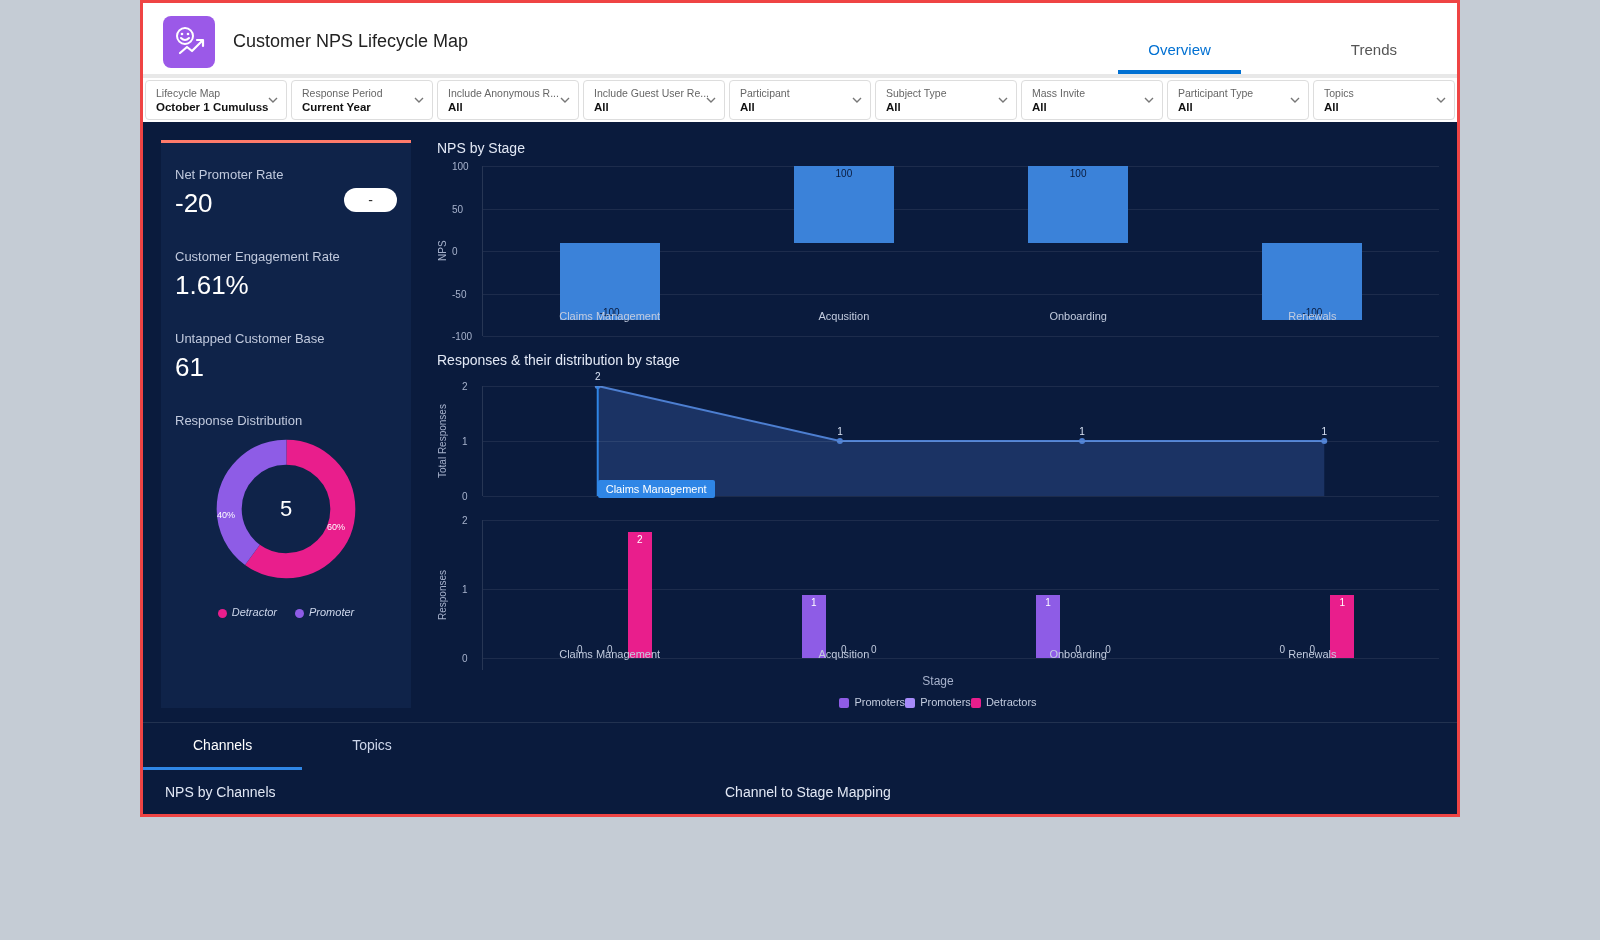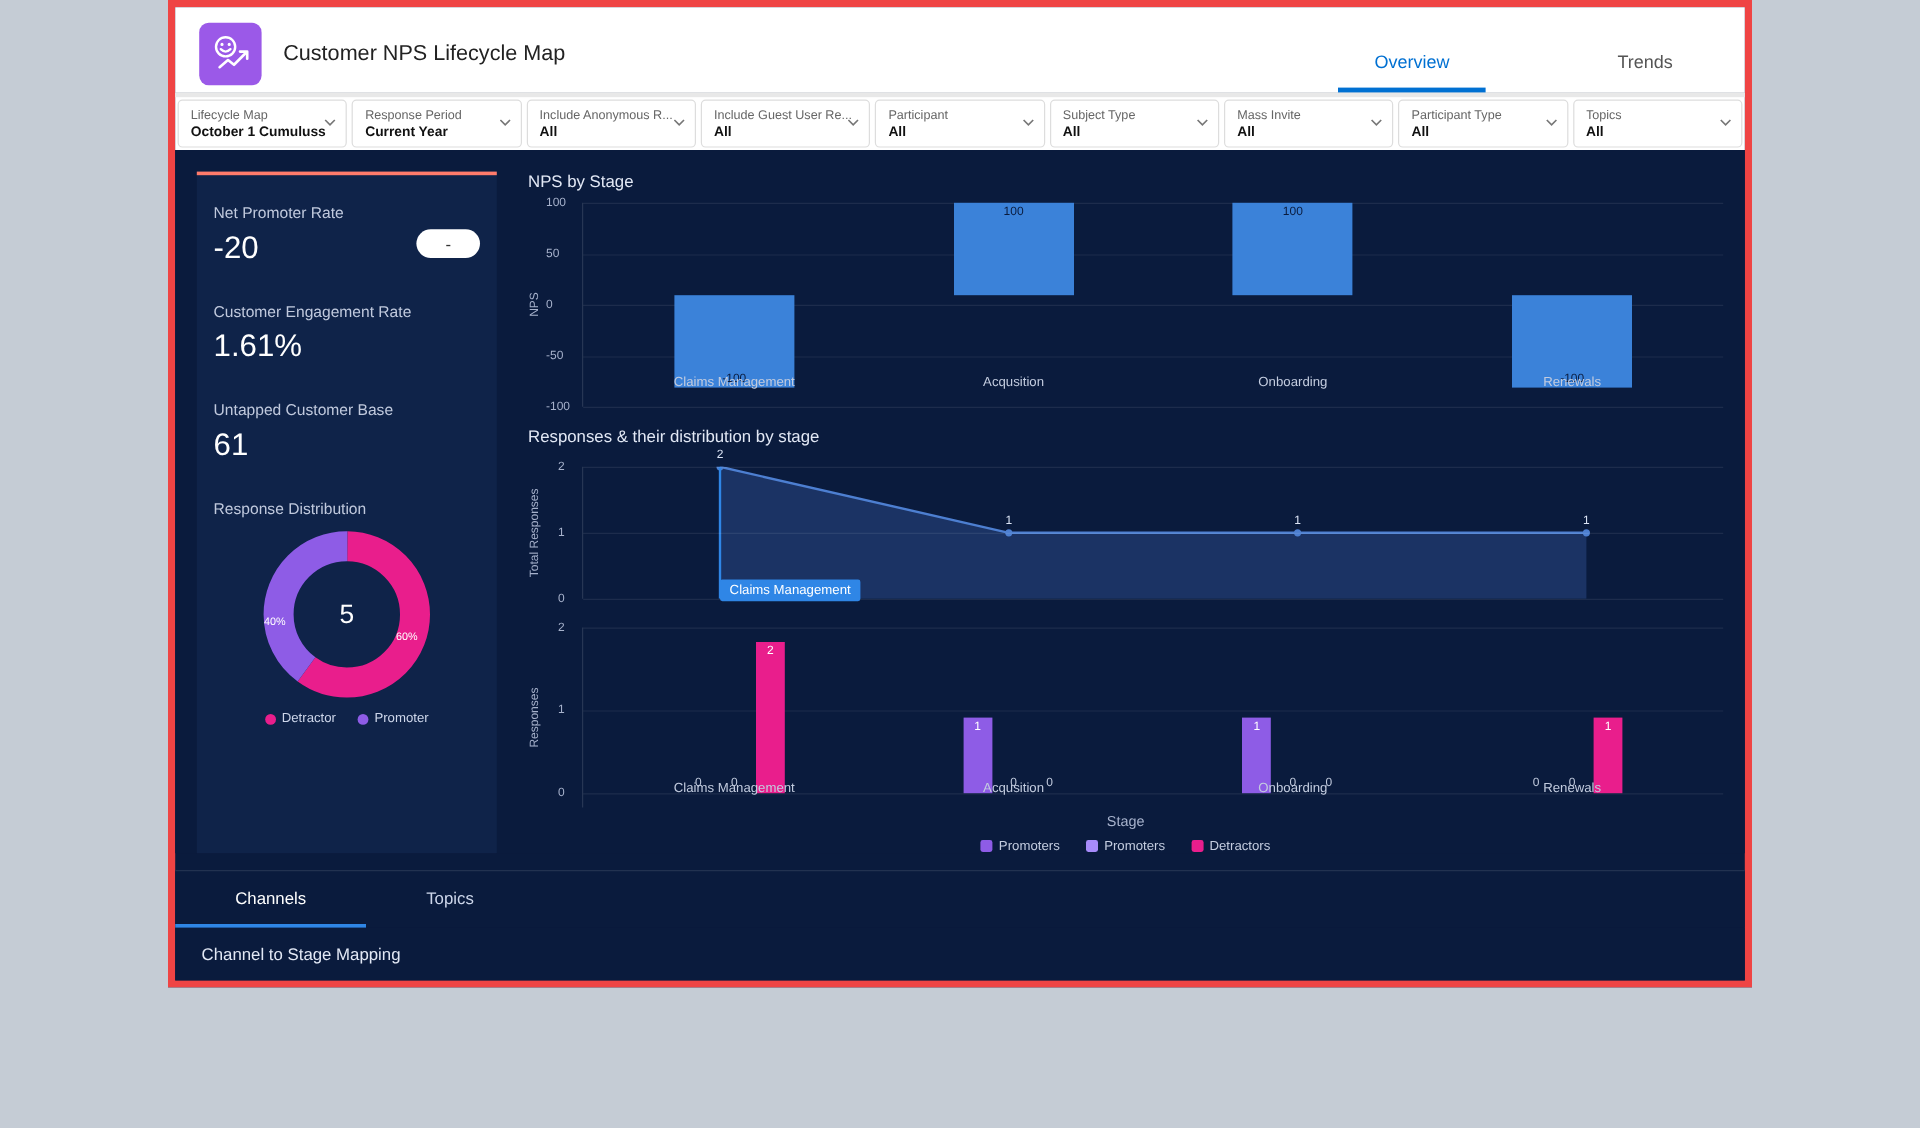--- a/index.html
+++ b/index.html
@@ -1,17 +1,17 @@
 <!DOCTYPE html>
 <html><head>
 <meta charset="utf-8">
 <style>
   * { box-sizing: border-box; margin: 0; padding: 0; font-family: -apple-system, BlinkMacSystemFont, "Segoe UI", Arial, sans-serif; }
   body { background: #c5ccd5; display: flex; justify-content: center; padding: 0; }
-  .app { width: 1320px; background: #0a1b3d; margin: 0; border: 6px solid #ef4444; }
+  .app { width: 1320px; background: #0a1b3d; margin: 0; border: 3px solid #ef4444; }
   .header { background: #fff; display: flex; align-items: center; padding: 6px 20px 0 20px; height: 71px; position: relative; }
   .icon-box { width: 52px; height: 52px; background: #9b59e8; border-radius: 8px; display: flex; align-items: center; justify-content: center; margin-right: 18px; }
   .page-title { font-size: 18px; color: #222; font-weight: 400; }
   .top-tabs { position: absolute; right: 30px; bottom: 0; display: flex; gap: 80px; }
   .top-tab { font-size: 15px; padding: 10px 30px 12px; color: #555; cursor: pointer; border-bottom: 4px solid transparent; }
   .top-tab.active { color: #0070d2; border-bottom-color: #0070d2; font-weight: 500; }
 
   .filters { background: #fff; display: flex; border-top: 4px solid #e8e8e8; }
   .filter { flex: 1; border: 1px solid #ddd; border-radius: 4px; margin: 2px 2px; padding: 6px 10px; position: relative; min-width: 0; }
   .filter-label { font-size: 10.5px; color: #666; white-space: nowrap; overflow: hidden; text-overflow: ellipsis; }
@@ -21,21 +21,21 @@
   .dashboard { background: #0a1b3d; padding: 18px 18px 0 18px; display: flex; gap: 26px; }
   .side-panel { width: 250px; background: #0f2349; border-top: 3px solid #ff7b6b; padding: 14px 14px 22px 14px; color: #d7dff0; }
   .metric-label { font-size: 13px; color: #c0c9dd; margin-top: 10px; margin-bottom: 6px; }
   .metric-value { font-size: 26px; color: #fff; font-weight: 400; margin-bottom: 30px; }
   .first-metric { display:flex; justify-content:space-between; align-items:flex-start; margin-bottom:30px;}
   .pill { background:#fff; color:#333; border-radius:14px; padding:4px 24px; font-size:14px; }
   .donut-wrap { display:flex; flex-direction:column; align-items:center; margin-top:6px;}
   .donut { position:relative; width:150px; height:150px;}
   .donut-center { position:absolute; inset:0; display:flex; align-items:center; justify-content:center; font-size:22px; color:#fff;}
   .donut-pct { position:absolute; font-size:9px; color:#fff; }
-  .legend { display:flex; gap:18px; margin-top:6px; font-size:11px; color:#cdd6ea; }
+  .legend { display:flex; gap:18px; margin-top:22px; font-size:11px; color:#cdd6ea;font-style:italic; }
   .lg-dot{ width:9px;height:9px;border-radius:50%;display:inline-block;margin-right:5px;vertical-align:middle;}
 
   .main-area { flex:1; min-width:0; }
   .section-title { font-size:14px; color:#e2e8f5; margin-bottom:10px; }
 
   .barchart { position:relative; height:170px; display:flex; }
   .y-axis-label { writing-mode:vertical-rl; transform:rotate(180deg); font-size:10px; color:#a7b2cc; text-align:center; }
   .plot { flex:1; position:relative; border-left:1px solid rgba(255,255,255,0.12); }
   .grid-line{ position:absolute; left:0; right:0; border-top:1px solid rgba(255,255,255,0.08);}
   .y-tick{ position:absolute; left:-34px; font-size:10px; color:#a7b2cc; transform:translateY(-50%);}
@@ -51,21 +51,21 @@
   .pt-label{ position:absolute; font-size:10px; color:#dbe4f5; transform:translate(-50%,-140%);}
   .tooltip-tag{ position:absolute; background:#2f86e6; color:#fff; font-size:11px; padding:3px 8px; border-radius:2px; white-space:nowrap;}
 
   .grouped-chart{ position:relative; height:150px; display:flex; margin-top:24px;}
   .g-plot{flex:1;position:relative;border-left:1px solid rgba(255,255,255,0.12);}
   .g-slot{ flex:1; position:relative; display:flex; justify-content:center; align-items:flex-end; gap:6px;}
   .g-bar{ width:24px; position:relative;}
   .g-val{ position:absolute; top:-14px; left:50%; transform:translateX(-50%); font-size:10px; color:#c3ccdf;}
   .g-val.in{ top:2px; color:#fff;}
   .x-axis-label{ text-align:center; font-size:12px; color:#a7b2cc; margin-top:4px;}
-  .g-legend{ display:flex; justify-content:center; gap:22px; font-size:11px; color:#c3ccdf; margin-top:8px;}
+  .g-legend{ display:flex; justify-content:center; font-size:11px; color:#c3ccdf; margin-top:8px;}
   .sq{ width:10px;height:10px;display:inline-block;margin-right:5px;vertical-align:middle;border-radius:2px;}
 
   .bottom-tabs{ background:#0a1b3d; display:flex; border-top:1px solid rgba(255,255,255,0.1); margin-top:14px;}
   .btab{ padding:14px 50px; color:#cdd6ea; font-size:14px; border-bottom:3px solid transparent; cursor:pointer;}
   .btab.active{ border-bottom-color:#2f86e6; color:#fff;}
   .bottom-titles{ background:#0a1b3d; display:flex; padding:14px 22px 14px 22px; color:#e2e8f5; font-size:14px;}
   .bt-1{ width:560px;}
 </style>
 </head>
 <body>
@@ -333,16 +333,17 @@
       </div>
 
     </div>
   </div>
 
   <div class="bottom-tabs">
     <div class="btab active">Channels</div>
     <div class="btab">Topics</div>
   </div>
   <div class="bottom-titles">
+    <div class="bt-1">NPS by Channels</div>
     <div>Channel to Stage Mapping</div>
   </div>
 
 </div>
 
 </body></html>

